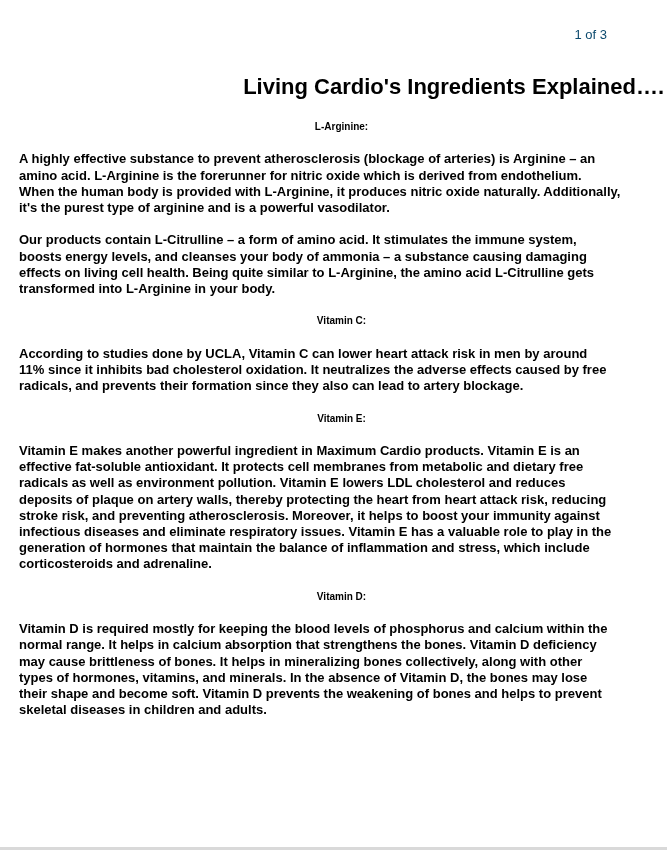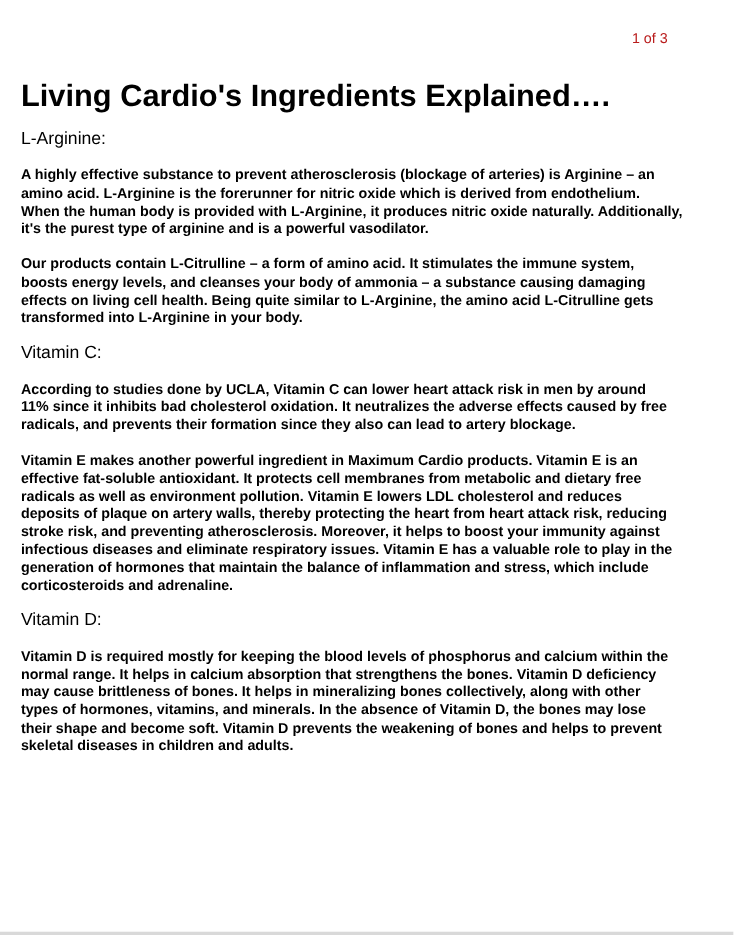--- a/index.html
+++ b/index.html
@@ -15,40 +15,42 @@
     overflow: hidden;
     font-family: "Liberation Sans", "DejaVu Sans", sans-serif;
     color: #000000;
   }
   .page-number {
     position: absolute;
     top: 27px;
     right: 60px;
     font-size: 13px;
     line-height: 15px;
-    color: #b91c1c;
+    color: #0c4a6e;
   }
   .content {
     position: absolute;
     top: 75px;
     left: 19px;
     width: 645px;
   }
   .doc-title {
-    font-size: 28px;
+    font-size: 22px;
     font-weight: 700;
     line-height: 24px;
     margin: 0 0 20px 0;
     letter-spacing: 0;
+    text-align: right;
   }
   .section-heading {
-    font-size: 16px;
-    font-weight: 400;
+    font-size: 10px;
+    font-weight: 700;
     line-height: 16.2px;
     margin: 0 0 16.2px 0;
+    text-align: center;
   }
   .section-body {
     font-size: 13px;
     font-weight: 700;
     line-height: 16.2px;
     margin: 0 0 16.2px 0;
     white-space: pre-line;
   }
   .page-bottom-separator {
     position: absolute;
@@ -86,20 +88,21 @@
   </section>
 
   <section>
     <h2 class="section-heading">Vitamin C:</h2>
     <p class="section-body">According to studies done by UCLA, Vitamin C can lower heart attack risk in men by around
 11% since it inhibits bad cholesterol oxidation. It neutralizes the adverse effects caused by free
 radicals, and prevents their formation since they also can lead to artery blockage.</p>
   </section>
 
   <section>
+    <h2 class="section-heading">Vitamin E:</h2>
     <p class="section-body">Vitamin E makes another powerful ingredient in Maximum Cardio products. Vitamin E is an
 effective fat-soluble antioxidant. It protects cell membranes from metabolic and dietary free
 radicals as well as environment pollution. Vitamin E lowers LDL cholesterol and reduces
 deposits of plaque on artery walls, thereby protecting the heart from heart attack risk, reducing
 stroke risk, and preventing atherosclerosis. Moreover, it helps to boost your immunity against
 infectious diseases and eliminate respiratory issues. Vitamin E has a valuable role to play in the
 generation of hormones that maintain the balance of inflammation and stress, which include
 corticosteroids and adrenaline.</p>
   </section>
 

